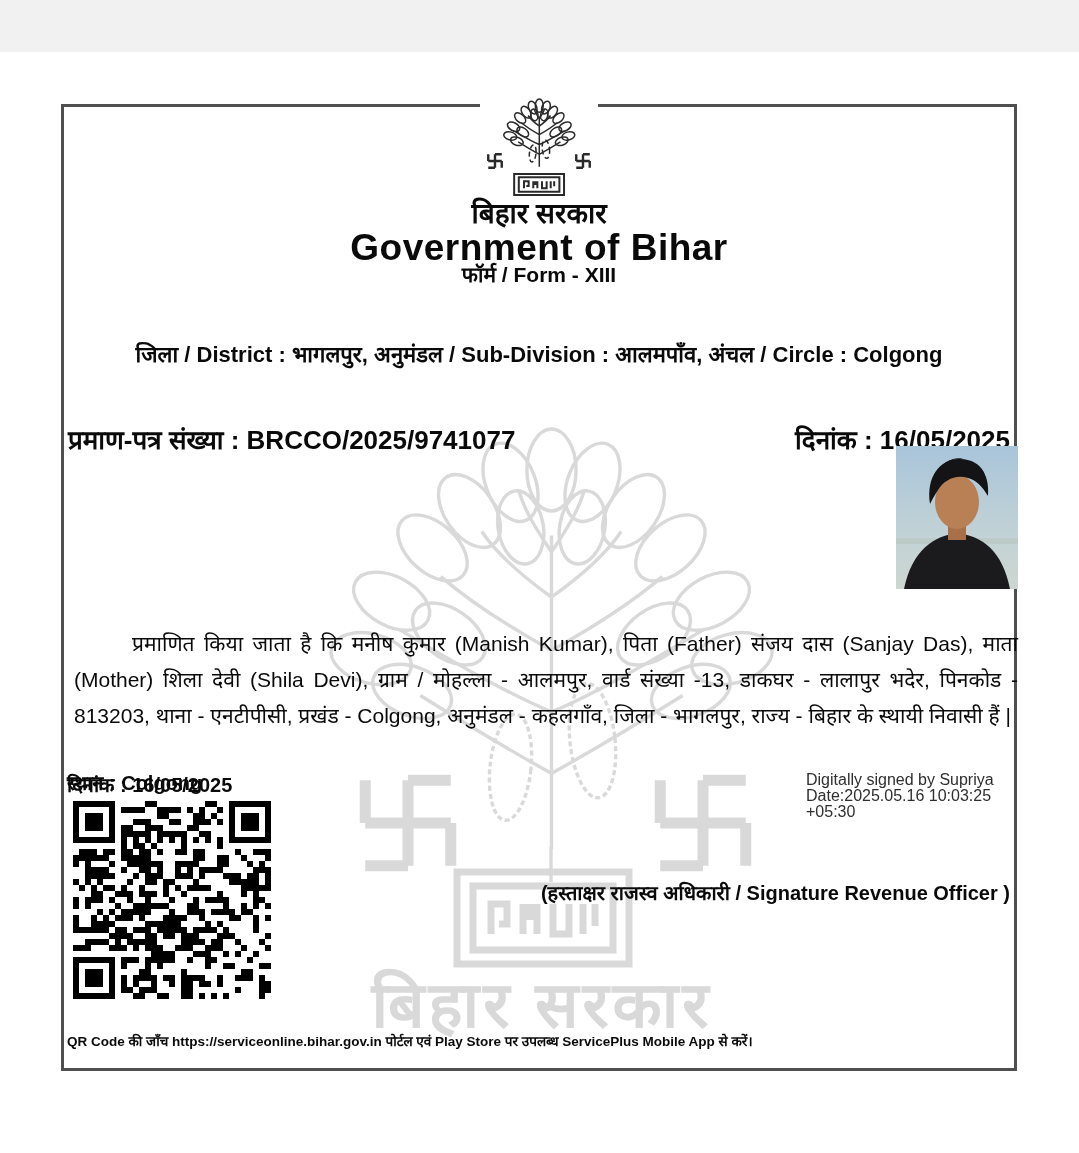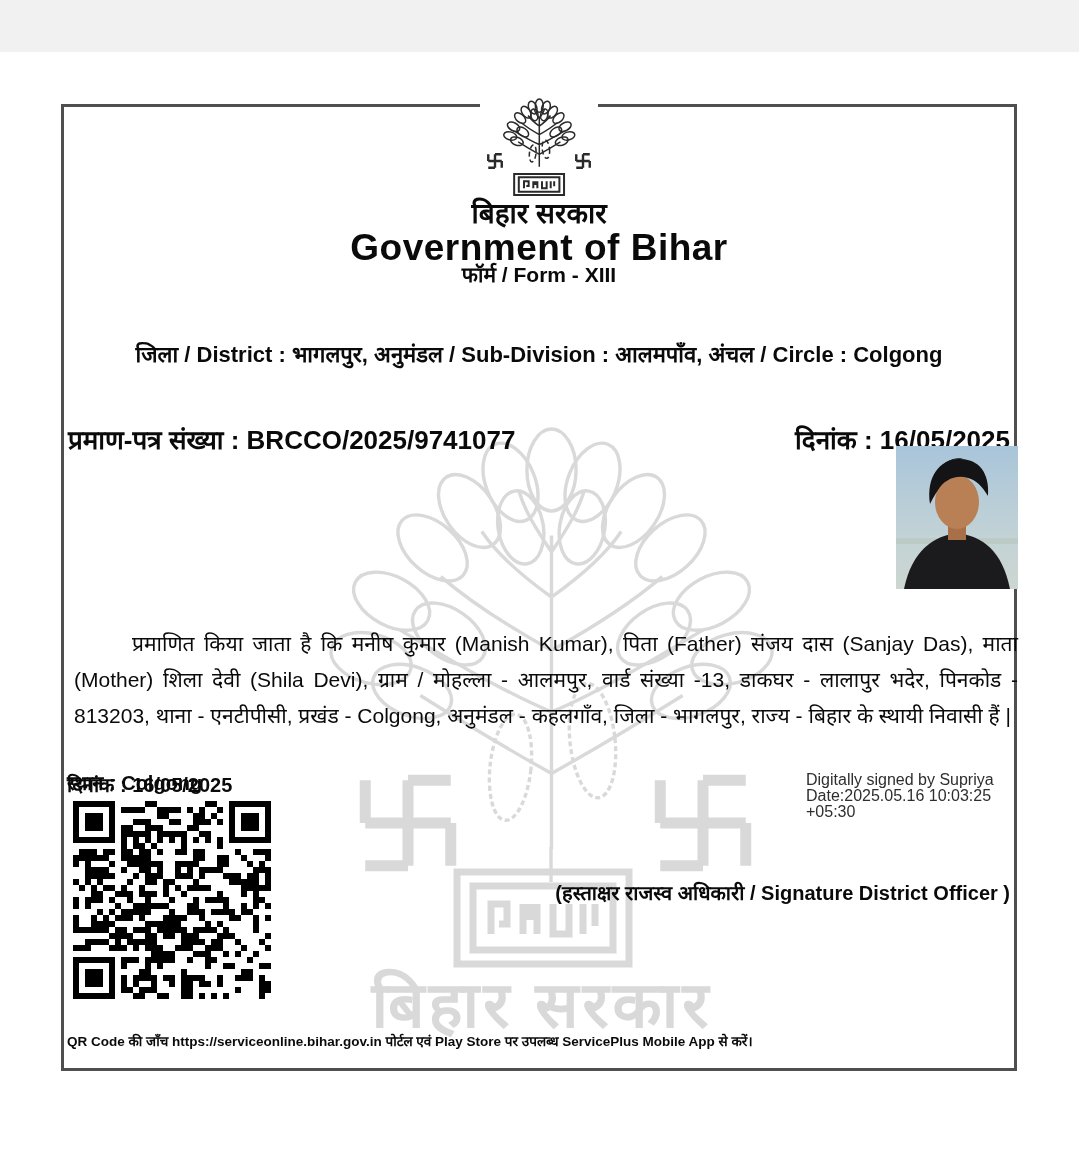--- a/index.html
+++ b/index.html
@@ -694,19 +694,19 @@
         <rect x="15" y="32" width="1" height="1"></rect>
         <rect x="18" y="32" width="1" height="1"></rect>
         <rect x="19" y="32" width="1" height="1"></rect>
         <rect x="21" y="32" width="1" height="1"></rect>
         <rect x="23" y="32" width="1" height="1"></rect>
         <rect x="25" y="32" width="1" height="1"></rect>
         <rect x="31" y="32" width="1" height="1"></rect>
       </g>
     </svg>
 
-  <div class="sig-line">(हस्ताक्षर राजस्व अधिकारी / Signature District Officer )</div>
+  <div class="sig-line">(हस्ताक्षर राजस्व अधिकारी / Signature Revenue Officer )</div>
 
   <div class="footer">
     <div>QR Code की जाँच https://serviceonline.bihar.gov.in पोर्टल एवं Play Store पर उपलब्ध ServicePlus Mobile App से करें।</div>
   </div>
 
 </div>
 
 </body></html>

